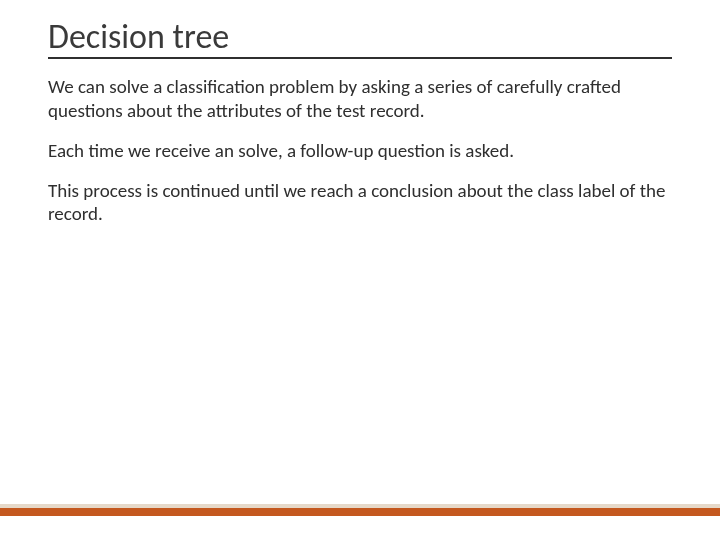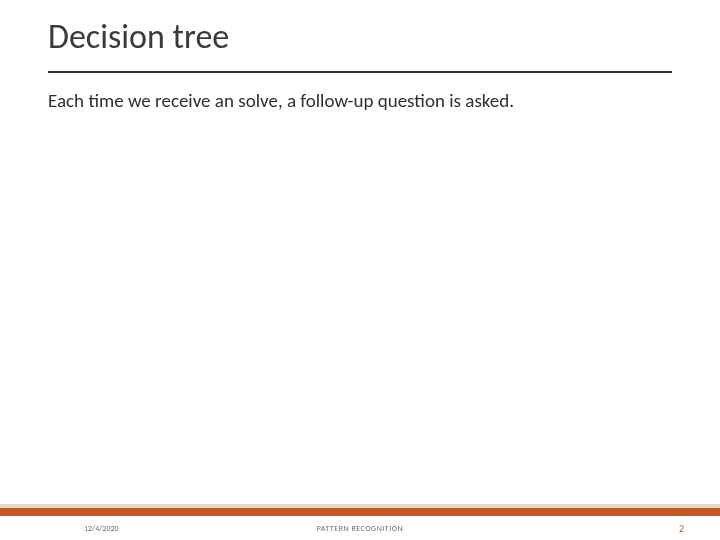--- a/index.html
+++ b/index.html
@@ -14,21 +14,21 @@
       height: 540px;
       position: relative;
       padding: 18px 48px 0 48px;
     }
     .title {
       font-size: 34px;
       font-weight: 400;
       color: #3a3a3a;
       letter-spacing: 0px;
       border-bottom: 2px solid #2f2f2f;
-      padding-bottom: 16px;
+      padding-bottom: 2px;
       margin-bottom: 16px;
       line-height: 1.1;
     }
     .body-text p {
       font-size: 19px;
       color: #2f2f2f;
       line-height: 1.25;
       margin-bottom: 16px;
       font-weight: 400;
     }
@@ -75,21 +75,18 @@
       color: #c4581f;
       font-size: 10px;
     }
   </style>
 </head>
 <body>
 
 <div class="slide">
   <h1 class="title">Decision tree</h1>
   <div class="body-text">
+    <p>We can solve a classification problem by asking a series of carefully crafted questions about the attributes of the test record.</p>
     <p>Each time we receive an solve, a follow-up question is asked.</p>
+    <p>This process is continued until we reach a conclusion about the class label of the record.</p>
   </div>
   <div class="footer-bar"></div>
-  <div class="footer">
-    <span class="date">12/4/2020</span>
-    <span class="center">PATTERN RECOGNITION</span>
-    <span class="pagenum">2</span>
-  </div>
 </div>
 
 </body></html>

